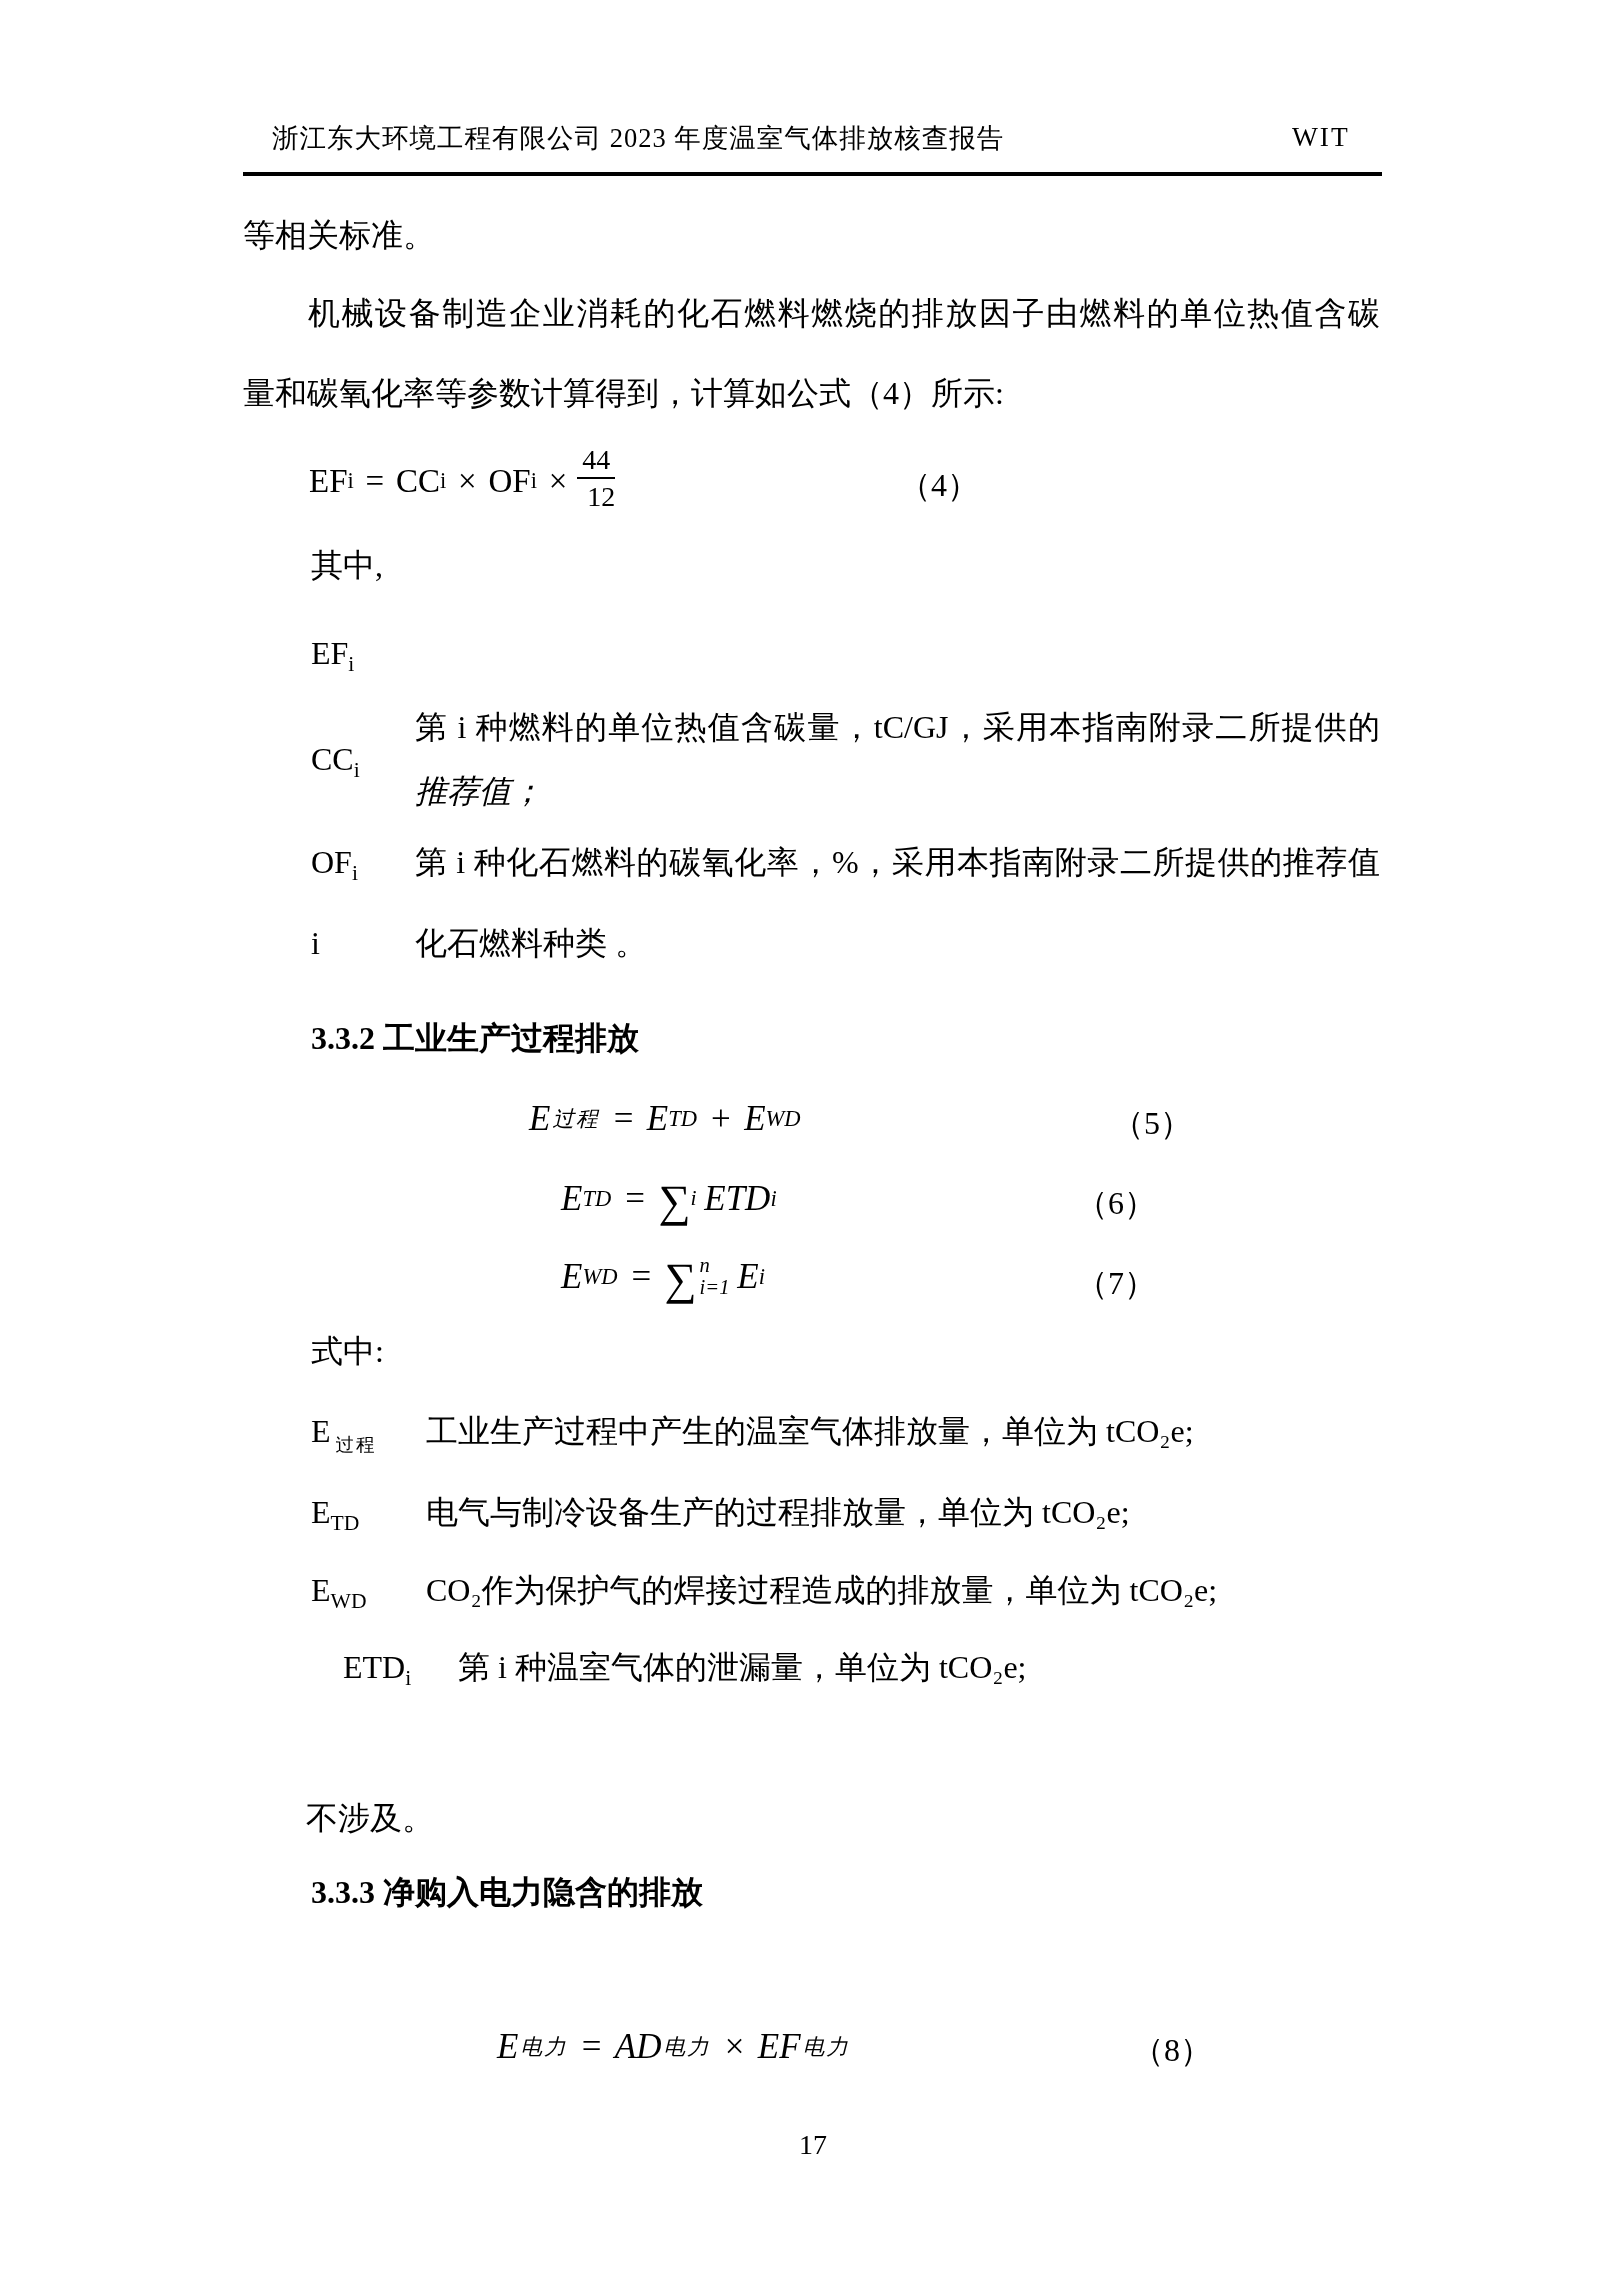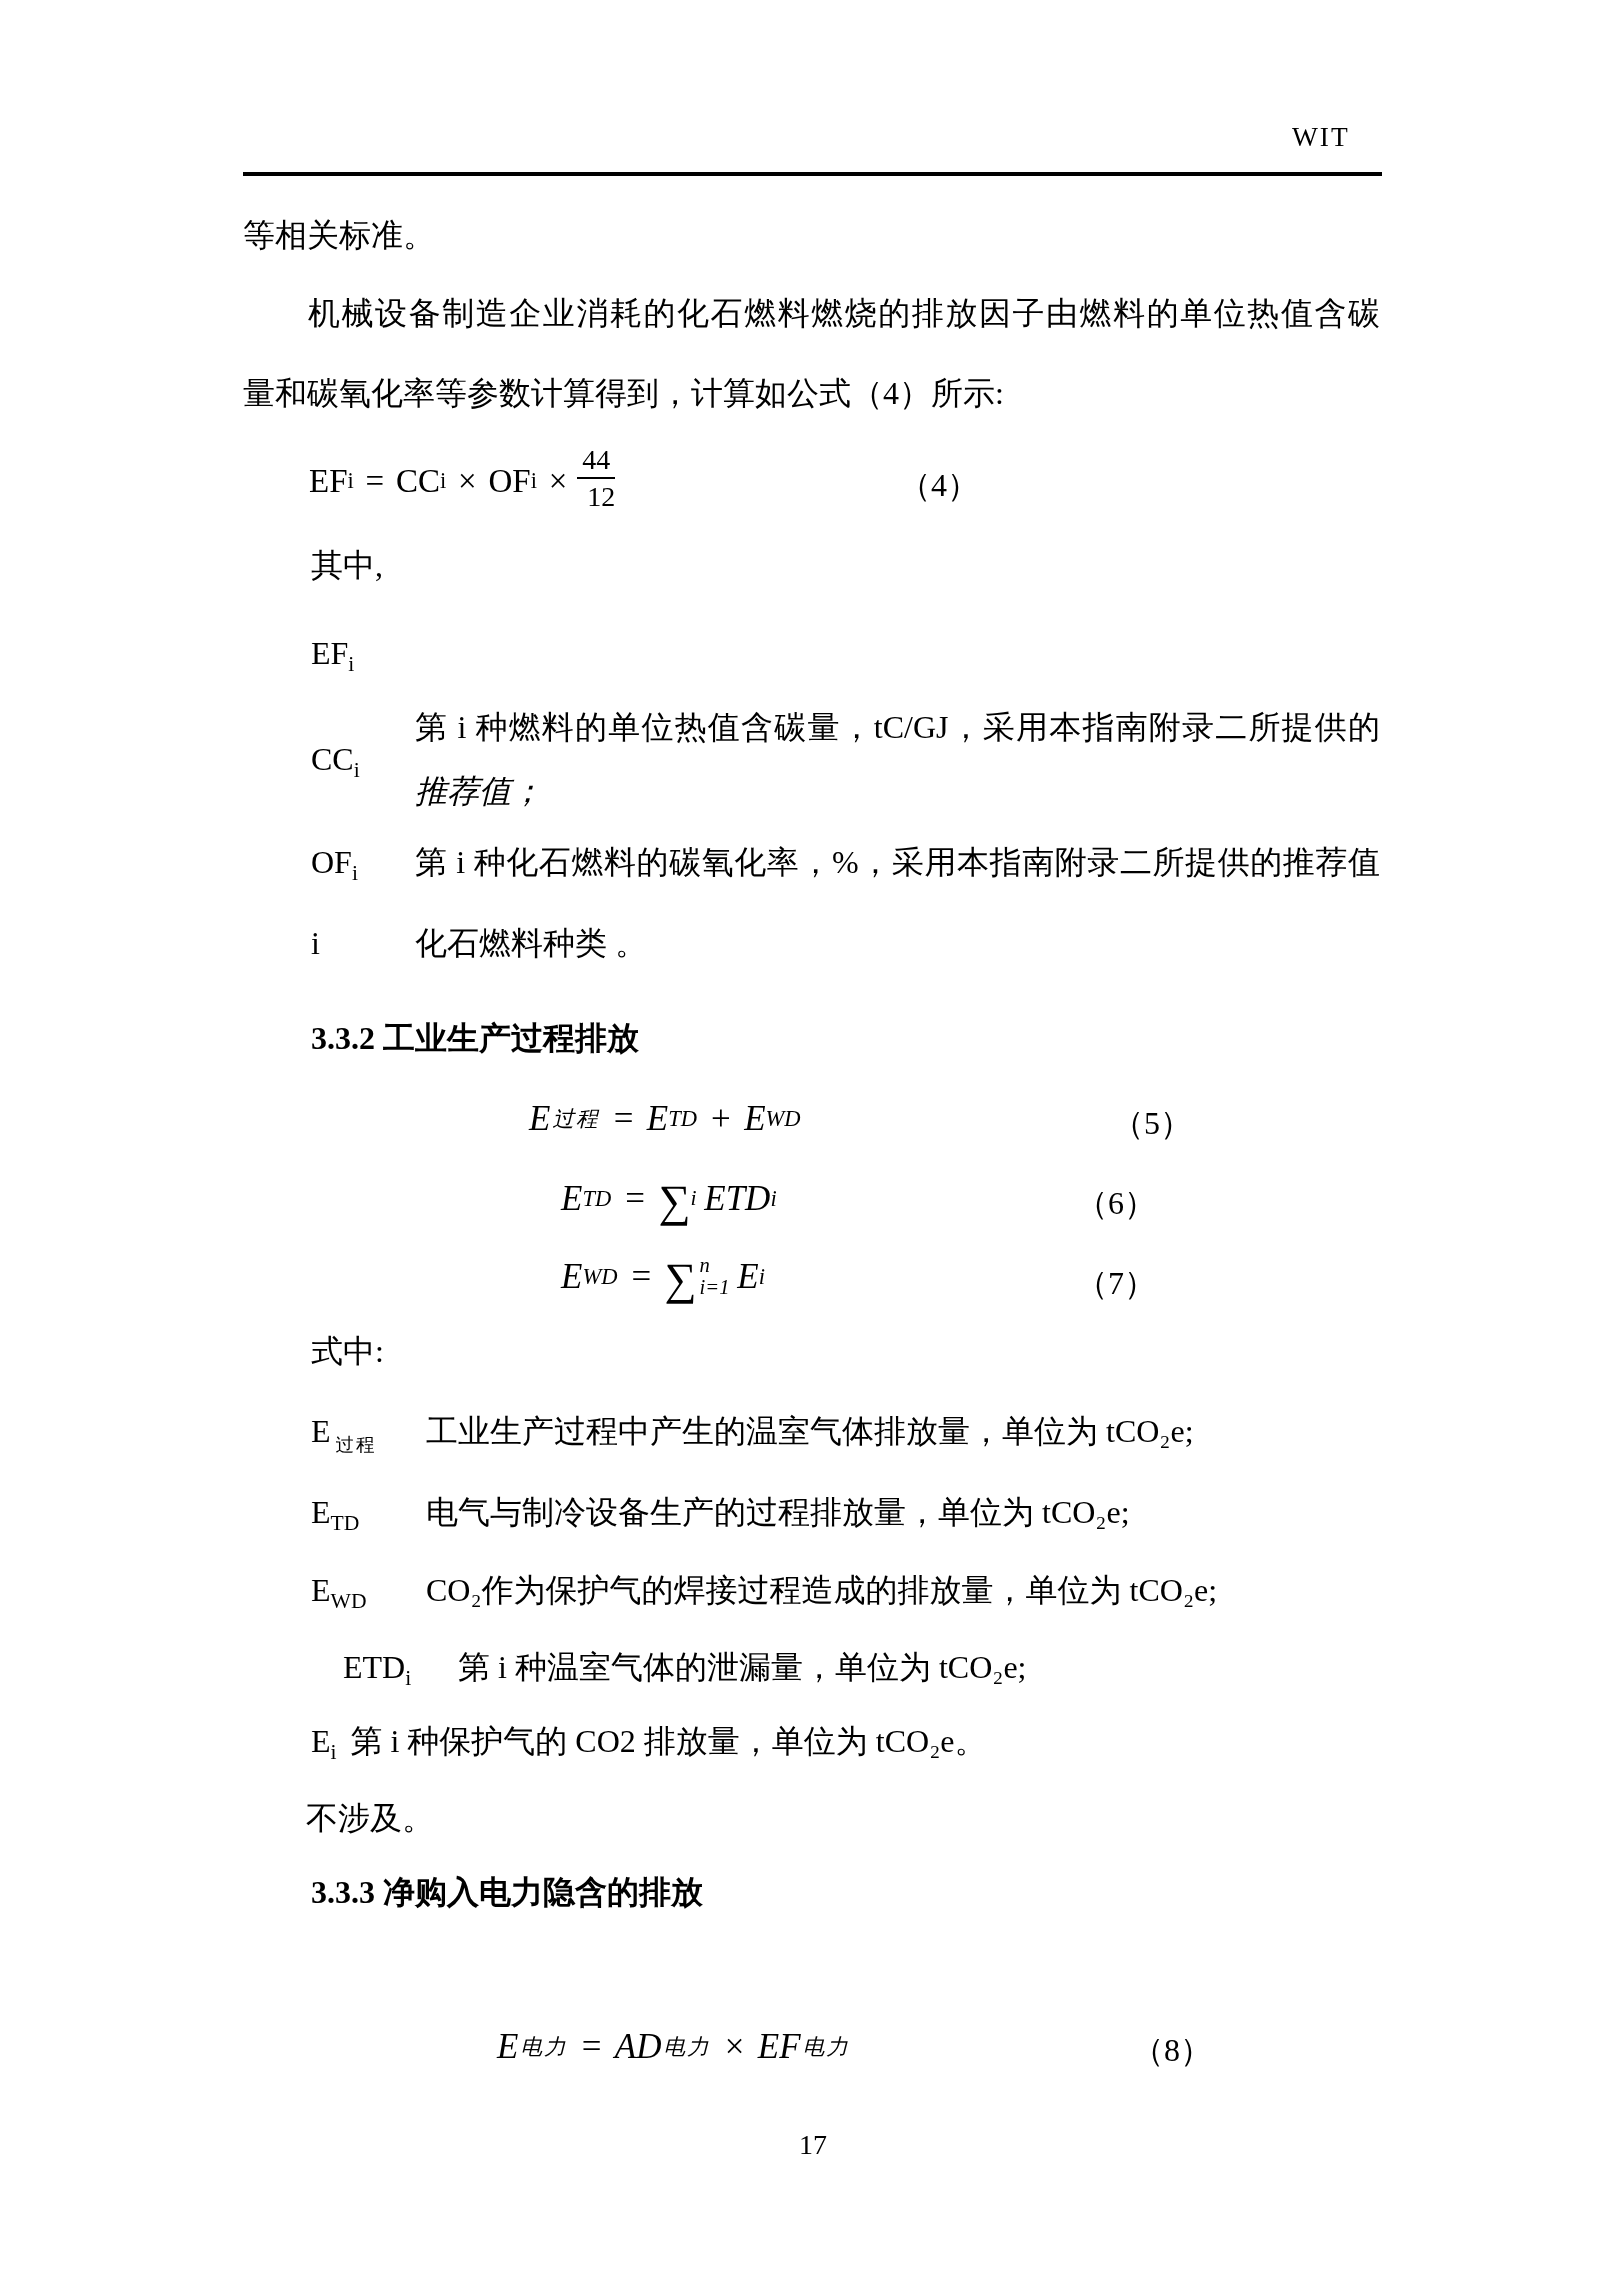--- a/index.html
+++ b/index.html
@@ -36,20 +36,21 @@
              line-height:21.6px; font-style:italic; text-align:left; margin-left:2.9px; }
   .sumlims span { display:block; }
   .eqno { font-size:32px; white-space:nowrap; }
   .pageno { font-size:28px; }
 </style>
 </head>
 <body>
 
 <div class="page">
 
+  <div class="abs hdr" style="left:272px; top:120px;">浙江东大环境工程有限公司 2023 年度温室气体排放核查报告</div>
   <div class="abs hdr hdr-right" style="left:1292px; top:122px;">WIT</div>
   <div class="abs rule" style="left:243px; top:172px; width:1139px; height:3.9px;"></div>
 
   <div class="abs bline" style="left:243px; top:215px;">等相关标准。</div>
 
   <div class="abs bline jfull indent2" style="left:243px; top:293px; width:1137px;">机械设备制造企业消耗的化石燃料燃烧的排放因子由燃料的单位热值含碳</div>
   <div class="abs bline" style="left:243px; top:373px;">量和碳氧化率等参数计算得到，计算如公式（4）所示:</div>
 
   <div class="abs fml" style="left:309px; top:441px; height:80px;">
     <span>EF</span>
@@ -144,24 +145,20 @@
   <div class="abs bline" style="left:311px; top:1570px;">
     <span>E</span><span class="sub">WD</span>
   </div>
   <div class="abs bline" style="left:426px; top:1570px;">CO₂作为保护气的焊接过程造成的排放量，单位为 tCO₂e;</div>
 
   <div class="abs bline" style="left:311px; top:1647px;margin-left:32px;">
     <span>ETD</span><span class="sub">i</span>
   </div>
   <div class="abs bline" style="left:458px; top:1647px;">第 i 种温室气体的泄漏量，单位为 tCO₂e;</div>
 
-  <div class="abs bline" style="left:311px; top:1721px;">
-    <span>E</span><span class="sub">i</span>
-    <span style="margin-left:5.9px;">第 i 种保护气的 CO2 排放量，单位为 tCO₂e。</span>
-  </div>
 
   <div class="abs bline" style="left:306px; top:1798px;">不涉及。</div>
 
   <div class="abs bline bold" style="left:311px; top:1872px;">3.3.3 净购入电力隐含的排放</div>
 
 
   <div class="abs fml fml-it" style="left:497px; top:2019px; height:55px;">
     <span>E</span>
       <span class="fsub-cjk">电力</span>
     <span class="op">=</span>

